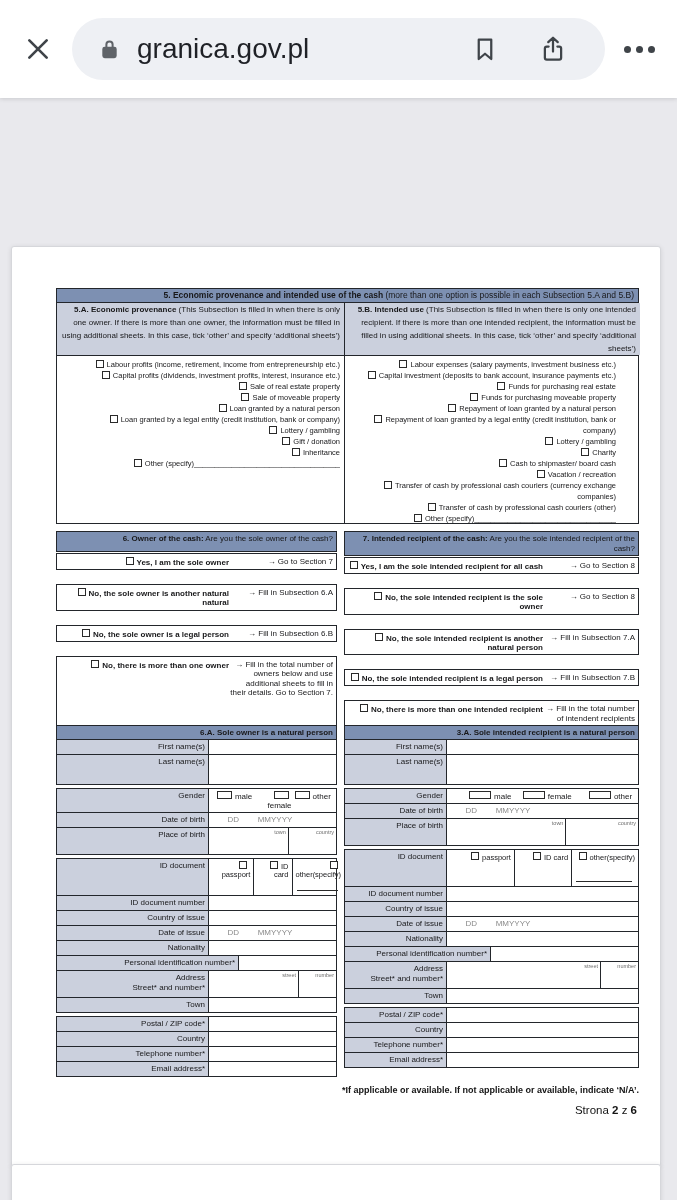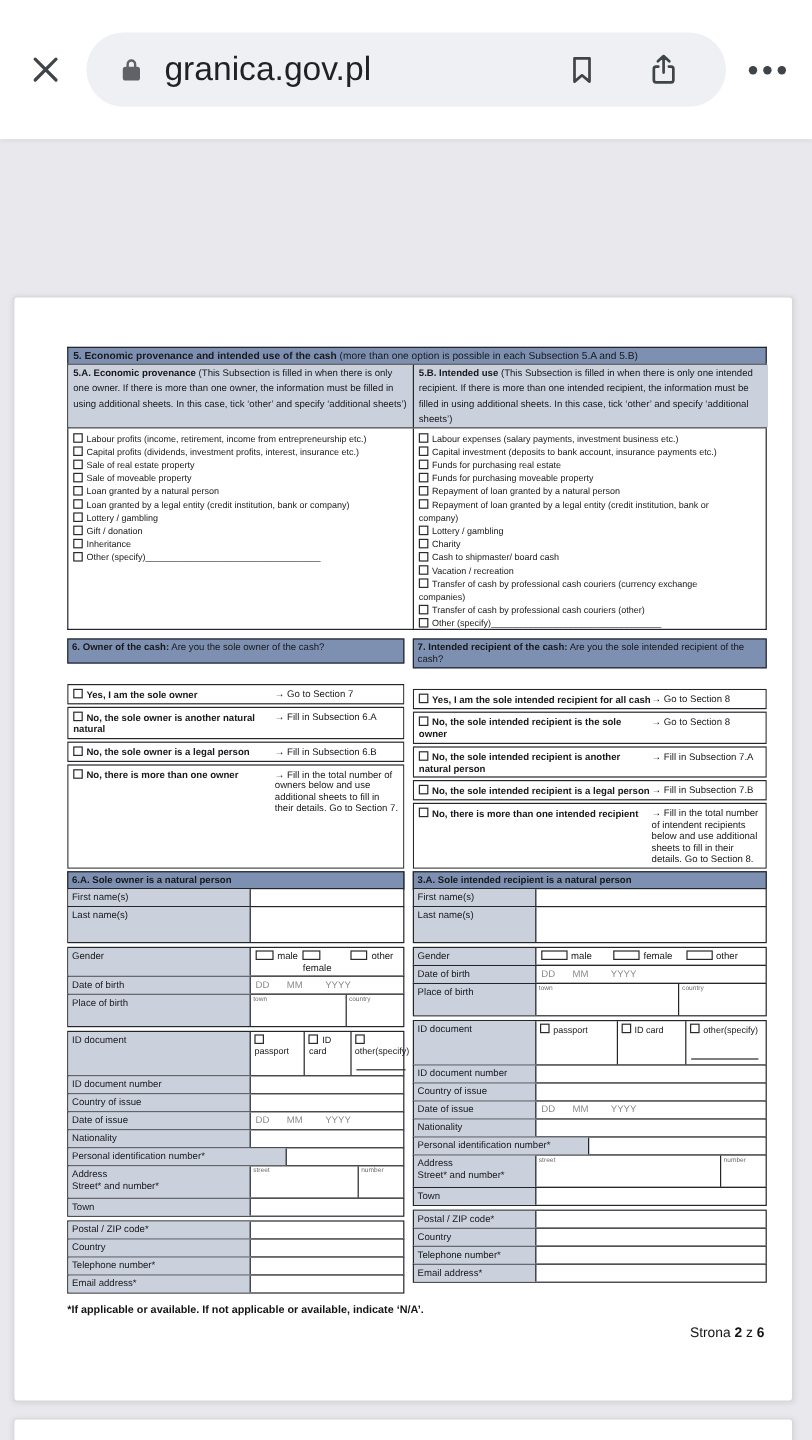--- a/index.html
+++ b/index.html
@@ -1,39 +1,39 @@
 <!DOCTYPE html>
 <html><head>
 <meta charset="utf-8">
 <style>
   html,body{margin:0;padding:0;}
   body{width:677px;height:1200px;overflow:hidden;background:#e9e9ed;font-family:"Liberation Sans",sans-serif;}
   .screen{width:677px;height:1200px;position:relative;}
 
   
-  .toolbar{height:116px;background:#fff;display:flex;align-items:center;padding:0 12px;gap:8px;
+  .toolbar{height:98px;background:#fff;display:flex;align-items:center;padding:0 12px;gap:8px;
            box-shadow:0 1px 4px rgba(60,64,67,.18);position:relative;z-index:3;box-sizing:border-box;}
   .icon-btn{background:none;border:none;padding:0;margin:0;display:flex;align-items:center;justify-content:center;cursor:pointer;}
   .close-btn{width:52px;height:52px;}
   .menu-btn{width:52px;height:52px;}
   .omnibox{flex:1;height:62px;background:#eef0f4;border-radius:32px;display:flex;align-items:center;
            padding:0 30px 0 26px;box-sizing:border-box;}
   .omnibox .url{font-size:28px;color:#1f2126;margin-left:16px;}
   .omnibox .spacer{flex:1;}
   .omnibox .icon-btn{width:44px;height:44px;}
   .omnibox .icon-btn + .icon-btn{margin-left:24px;}
   .dots{display:flex;gap:5px;}
   .dots span{width:7px;height:7px;border-radius:50%;background:#3f4449;display:block;}
 
   
   .viewport{position:relative;height:1103px;background:#e9e9ed;overflow:hidden;}
   .page{position:absolute;left:11px;width:650px;background:#fff;border:1px solid #d6d7db;border-radius:3px;
         box-shadow:0 1px 5px rgba(0,0,0,.10);box-sizing:border-box;}
   .page1{top:2px;height:114px;}
-  .page2{top:131px;height:921px;}
+  .page2{top:148px;height:921px;text-align:right;}
   .page3{top:1066px;height:80px;}
   .pfoot{position:absolute;right:23px;font-size:11.5px;color:#141414;}
   .page1 .pfoot{bottom:40px;}
   .page2 .pfoot{bottom:50px;}
 
   
   .form{position:absolute;left:44px;top:41px;width:583px;color:#18181a;}
   .slate{background:#7d90b2;}
   .lite{background:#cbd0dd;}
   b{font-weight:bold;}
@@ -46,21 +46,21 @@
   .t5-desc > div{font-size:8px;line-height:13px;padding:0 4px;box-sizing:border-box;height:52px;overflow:hidden;}
   .t5-body{border-top:none;}
   .t5-body > div{height:167px;padding:3px 4px;box-sizing:border-box;overflow:hidden;}
   .t5-body .colB{padding-right:24px;}
   .cbi{font-size:7.5px;line-height:11px;}
 
   
   .s67{display:grid;grid-template-columns:281px 295px;gap:7px;margin-top:7px;height:193px;}
   .stable{display:flex;flex-direction:column;box-sizing:border-box;}
   .sec-head{border:1px solid #23262b;font-size:8px;line-height:9.5px;padding:2px 3px;min-height:21px;box-sizing:border-box;}
-  .opts{flex:1;display:flex;flex-direction:column;gap:2px;margin-top:17px;overflow:hidden;}
+  .opts{flex:1;display:flex;flex-direction:column;gap:14px;margin-top:1px;overflow:hidden;}
   .opt{border:1px solid #23262b;background:#fff;display:grid;grid-template-columns:1fr 104px;
        padding:3px 3px 2px 4px;font-size:8px;line-height:9.5px;box-sizing:border-box;}
   .stable.right .opt{grid-template-columns:1fr 92px;}
   .opt:last-child{flex:1;}
   .total{display:grid;grid-template-columns:171px 1fr;border:1px solid #23262b;margin-top:2px;min-height:16px;box-sizing:border-box;}
   .stable.right .total{grid-template-columns:186px 1fr;}
   .total .tl{font-size:8px;font-weight:bold;padding:2px 4px;border-right:1px solid #23262b;box-sizing:border-box;}
   .total .ti{background:#fff;}
 
   

